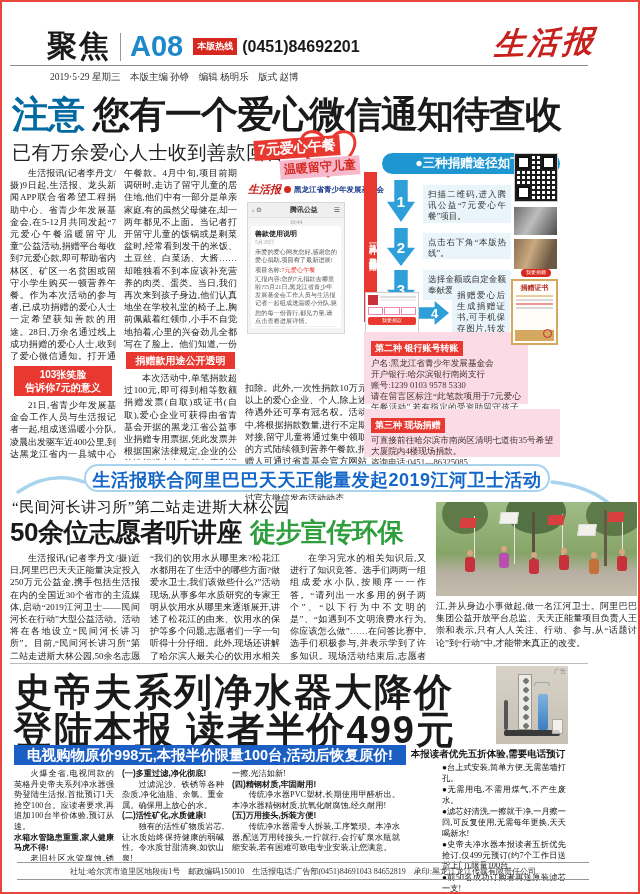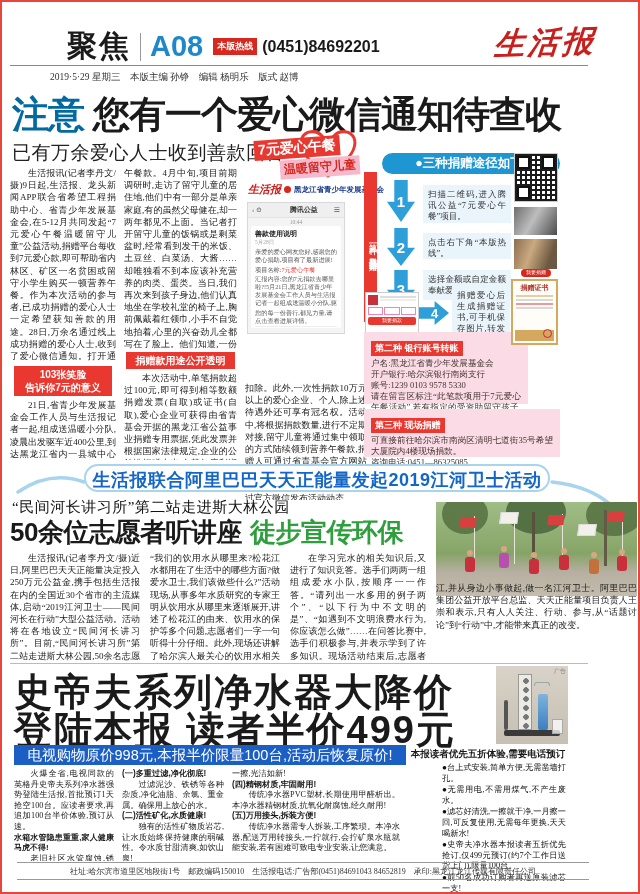--- a/index.html
+++ b/index.html
@@ -36,21 +36,21 @@
   .pole{position:absolute;width:1px;background:#e8e4da;}
   .bullet{font-size:8.2px;line-height:10.6px;text-align:justify;color:#111;margin-bottom:1px;}
   .featH{font-weight:bold;font-family:"Liberation Sans",sans-serif;}
   .tree{position:absolute;border-radius:50%;background:#55703f;opacity:.85;}
 </style>
 </head>
 <body>
 
 <div class="page">
 
-  <div class="abs" style="left:45px;top:24px;display:flex;align-items:center;margin-left:20px;">
+  <div class="abs" style="left:45px;top:24px;display:flex;align-items:center;">
     <span style="font-size:30px;font-weight:900;letter-spacing:2px;">聚焦</span>
     <span class="vline"></span>
     <span class="sans" style="font-size:29px;font-weight:900;color:#1e88c9;">A08</span>
     <span class="chip sans" style="margin-left:10px;">本版热线</span>
     <span class="sans" style="font-size:16px;font-weight:900;margin-left:5px;">(0451)84692201</span>
   </div>
   <div class="abs" style="left:492px;top:20px;font-size:31px;font-weight:900;color:#c8201d;
        font-style:italic;letter-spacing:3px;transform:skewX(-7deg) rotate(-2deg);">生活报</div>
   <div class="abs hairline" style="left:8px;top:63px;width:578px;"></div>
   <div class="abs" style="left:48px;top:69px;font-size:9.5px;color:#333;">2019·5·29 星期三　本版主编 孙铮　编辑 杨明乐　版式 赵博</div>
@@ -242,29 +242,29 @@
       </div>
     <div class="person" style="left:152px;top:50px;">
         <div class="hd"></div>
         <div class="bd" style="background:#c4703a;"></div>
       </div>
     <div class="person" style="left:180px;top:47px;">
         <div class="hd"></div>
         <div class="bd"></div>
       </div>
   </div>
-  <div class="abs bt" style="left:434px;top:580px;width:201px;height:60px;">
+  <div class="abs bt" style="left:434px;top:598px;width:201px;height:60px;">
       <p style="text-indent:0;">江,并从身边小事做起,做一名江河卫士。阿里巴巴集团公益开放平台总监、天天正能量项目负责人王崇和表示,只有人人关注、行动、参与,从“话题讨论”到“行动”中,才能带来真正的改变。</p>
     </div>
 
   <div class="abs" style="left:8px;top:661px;width:578px;height:1px;background:#bbb;"></div>
 
   <div class="abs sans" style="left:12px;top:665px;font-size:38px;font-weight:900;letter-spacing:2px;white-space:nowrap;">史帝夫系列净水器大降价</div>
   <div class="abs sans" style="left:12px;top:703px;font-size:38px;font-weight:900;letter-spacing:2px;white-space:nowrap;">登陆本报 读者半价499元</div>
-  <div class="abs sans" style="left:12px;top:743px;width:392px;height:20px;background:#1b5ec4;color:#fff;font-size:14.5px;font-weight:400;line-height:20px;text-align:center;white-space:nowrap;">电视购物原价998元,本报半价限量100台,活动后恢复原价!</div>
+  <div class="abs sans" style="left:12px;top:743px;width:392px;height:20px;background:#1b5ec4;color:#fff;font-size:14.5px;font-weight:700;line-height:20px;text-align:center;white-space:nowrap;">电视购物原价998元,本报半价限量100台,活动后恢复原价!</div>
 
   <div class="abs" style="left:494px;top:664px;width:72px;height:78px;background:linear-gradient(#d8d2c8,#c6bfb2);overflow:hidden;">
     <span class="abs" style="right:2px;top:1px;font-size:6px;color:#8a8a8a;">广告</span>
     <div class="abs" style="left:8px;bottom:8px;width:56px;height:6px;background:#3a3a3a;border-radius:2px;"></div>
     <div class="abs" style="left:22px;top:8px;width:14px;height:56px;background:#ecebe6;border:1px solid #9a9a95;box-sizing:border-box;
          background-image:radial-gradient(circle at 7px 6px,#777 2.5px,transparent 3px);background-size:14px 9px;"></div>
     <div class="abs" style="left:42px;top:28px;width:10px;height:36px;background:linear-gradient(#7fb3e0,#3c7fc0);border-radius:2px;"></div>
     <div class="abs" style="left:38px;top:16px;width:14px;height:3px;border:1.5px solid #9aa;border-bottom:none;border-radius:3px 3px 0 0;"></div>
     <div class="abs" style="left:8px;top:34px;width:4px;height:30px;background:#555;border-radius:2px;"></div>
     <div class="abs" style="left:56px;bottom:10px;width:11px;height:15px;background:rgba(255,255,255,.75);border:1px solid #aaa;box-sizing:border-box;"></div>

